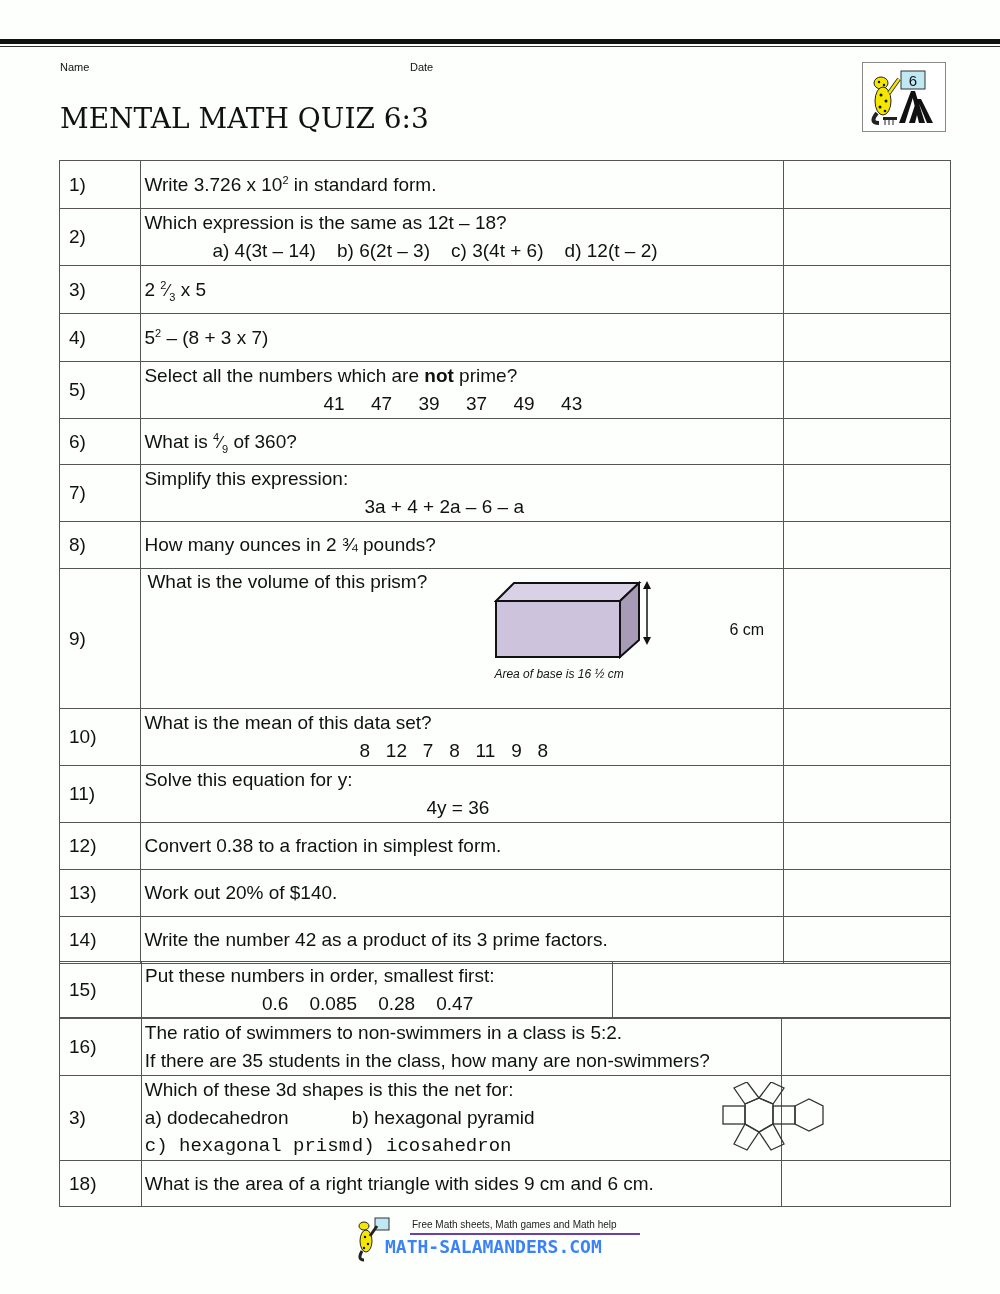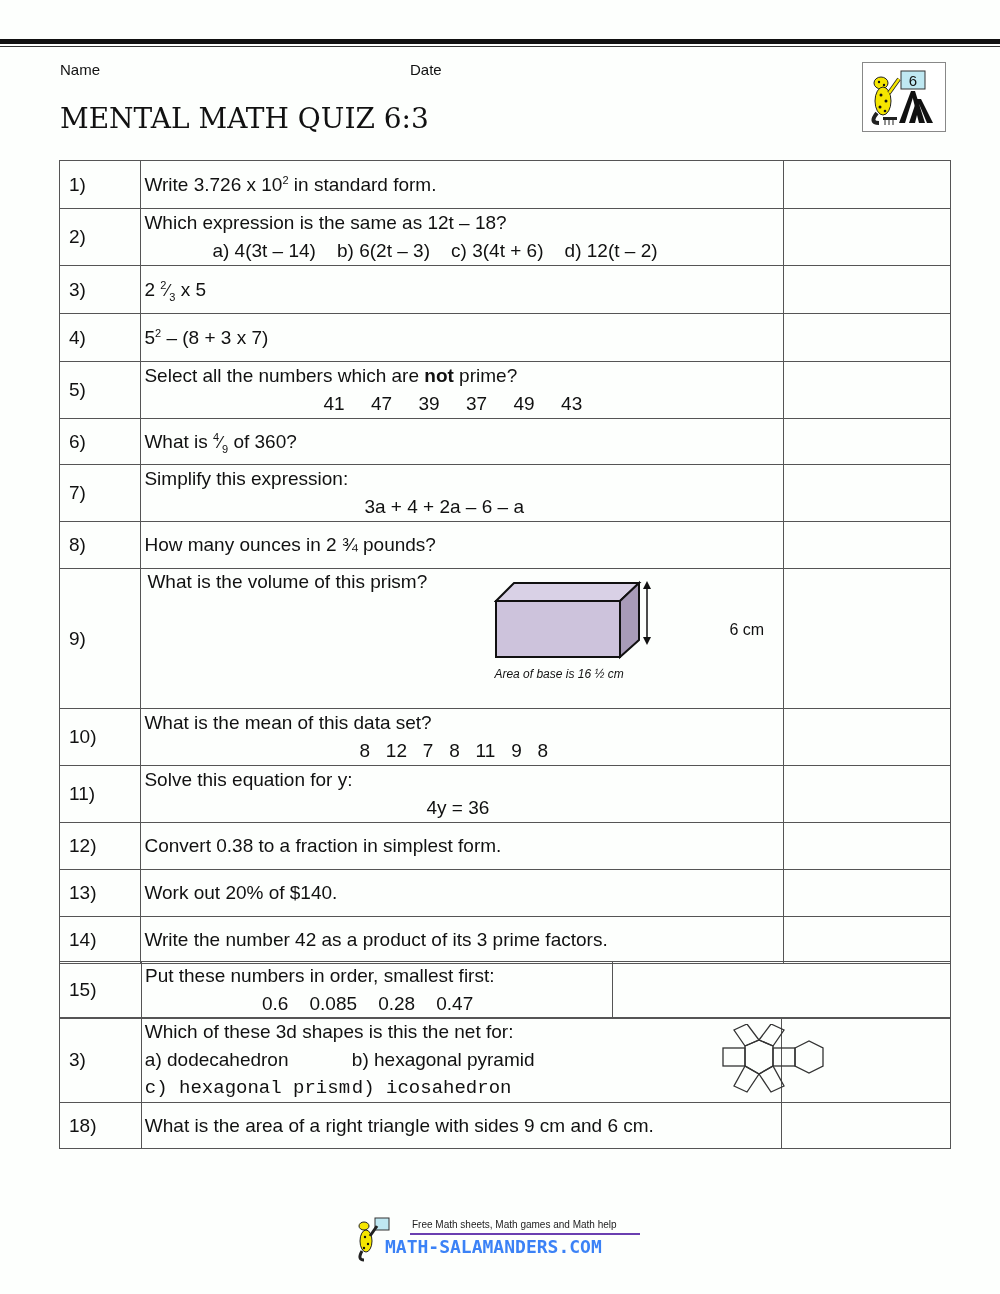--- a/index.html
+++ b/index.html
@@ -1,20 +1,20 @@
 <!DOCTYPE html>
 <html><head>
 <meta charset="utf-8">
 <style>
   html, body { margin: 0; padding: 0; background: #fdfffd; }
   body { width: 1000px; height: 1294px; position: relative; overflow: hidden;
          font-family: "Liberation Sans", "DejaVu Sans", sans-serif; color: #111; }
   .rule-thick { position: absolute; left: 0; top: 39px; width: 1000px; height: 5px; background: #111; }
   .rule-thin { position: absolute; left: 0; top: 46px; width: 1000px; height: 1px; background: #333; }
-  .field-label { position: absolute; top: 61px; font-size: 15px; }
+  .field-label { position: absolute; top: 61px; font-size: 11px; }
   .title { position: absolute; left: 60px; top: 102px; font-family: "DejaVu Serif", serif; font-size: 28px; letter-spacing: 0; }
   .logo { position: absolute; left: 862px; top: 62px; width: 82px; height: 68px; border: 1px solid #888; background: #fff; }
   table.quiz { position: absolute; left: 59px; top: 160px; width: 892px; border-collapse: collapse; font-size: 19px; }
   table.quiz td { border: 1px solid #555; vertical-align: middle; padding: 0; }
   td.num { width: 73px; padding-left: 9px !important; }
   td.q { width: 643px; padding-left: 3px !important; }
   td.ans { width: 172px; }
   .line { line-height: 28px; }
   .sup { font-size: 11px; vertical-align: super; line-height: 0; }
   .sub { font-size: 11px; vertical-align: sub; line-height: 0; }
@@ -193,20 +193,28 @@
       <div class="line">Put these numbers in order, smallest first:</div>
       <div class="line" style="padding-left:117px; white-space:pre;">0.6    0.085    0.28    0.47</div>
     </td>
     <td class="ans" style="width:345px;"></td>
   </tr>
 </tbody>
   </table>
 
 <table class="quiz" style="top:1017px;">
   <tbody>
+      <tr style="height:58px;">
+    <td class="num">16)</td>
+    <td class="q">
+      <div class="line">The ratio of swimmers to non-swimmers in a class is 5:2.</div>
+      <div class="line">If there are 35 students in the class, how many are non-swimmers?</div>
+    </td>
+    <td class="ans"></td>
+  </tr>
   <tr style="height:85px;">
     <td class="num">3)</td>
     <td class="q">
       <div class="rel">
         <div class="line">Which of these 3d shapes is this the net for:</div>
         <div class="line" style="white-space:pre;"><span style="display:inline-block;width:207px;">a) dodecahedron</span><span>b) hexagonal pyramid</span></div>
         <div class="line" style="white-space:pre;font-family:Liberation Mono, monospace;"><span style="display:inline-block;width:207px;">c) hexagonal prism</span><span>d) icosahedron</span></div>
         <svg class="net-svg" width="110" height="76" viewBox="0 0 110 76">
           <g fill="none" stroke="#333" stroke-width="1.3">
             <polygon points="28,22 42,16 56,22 56,42 42,50 28,42"></polygon>

